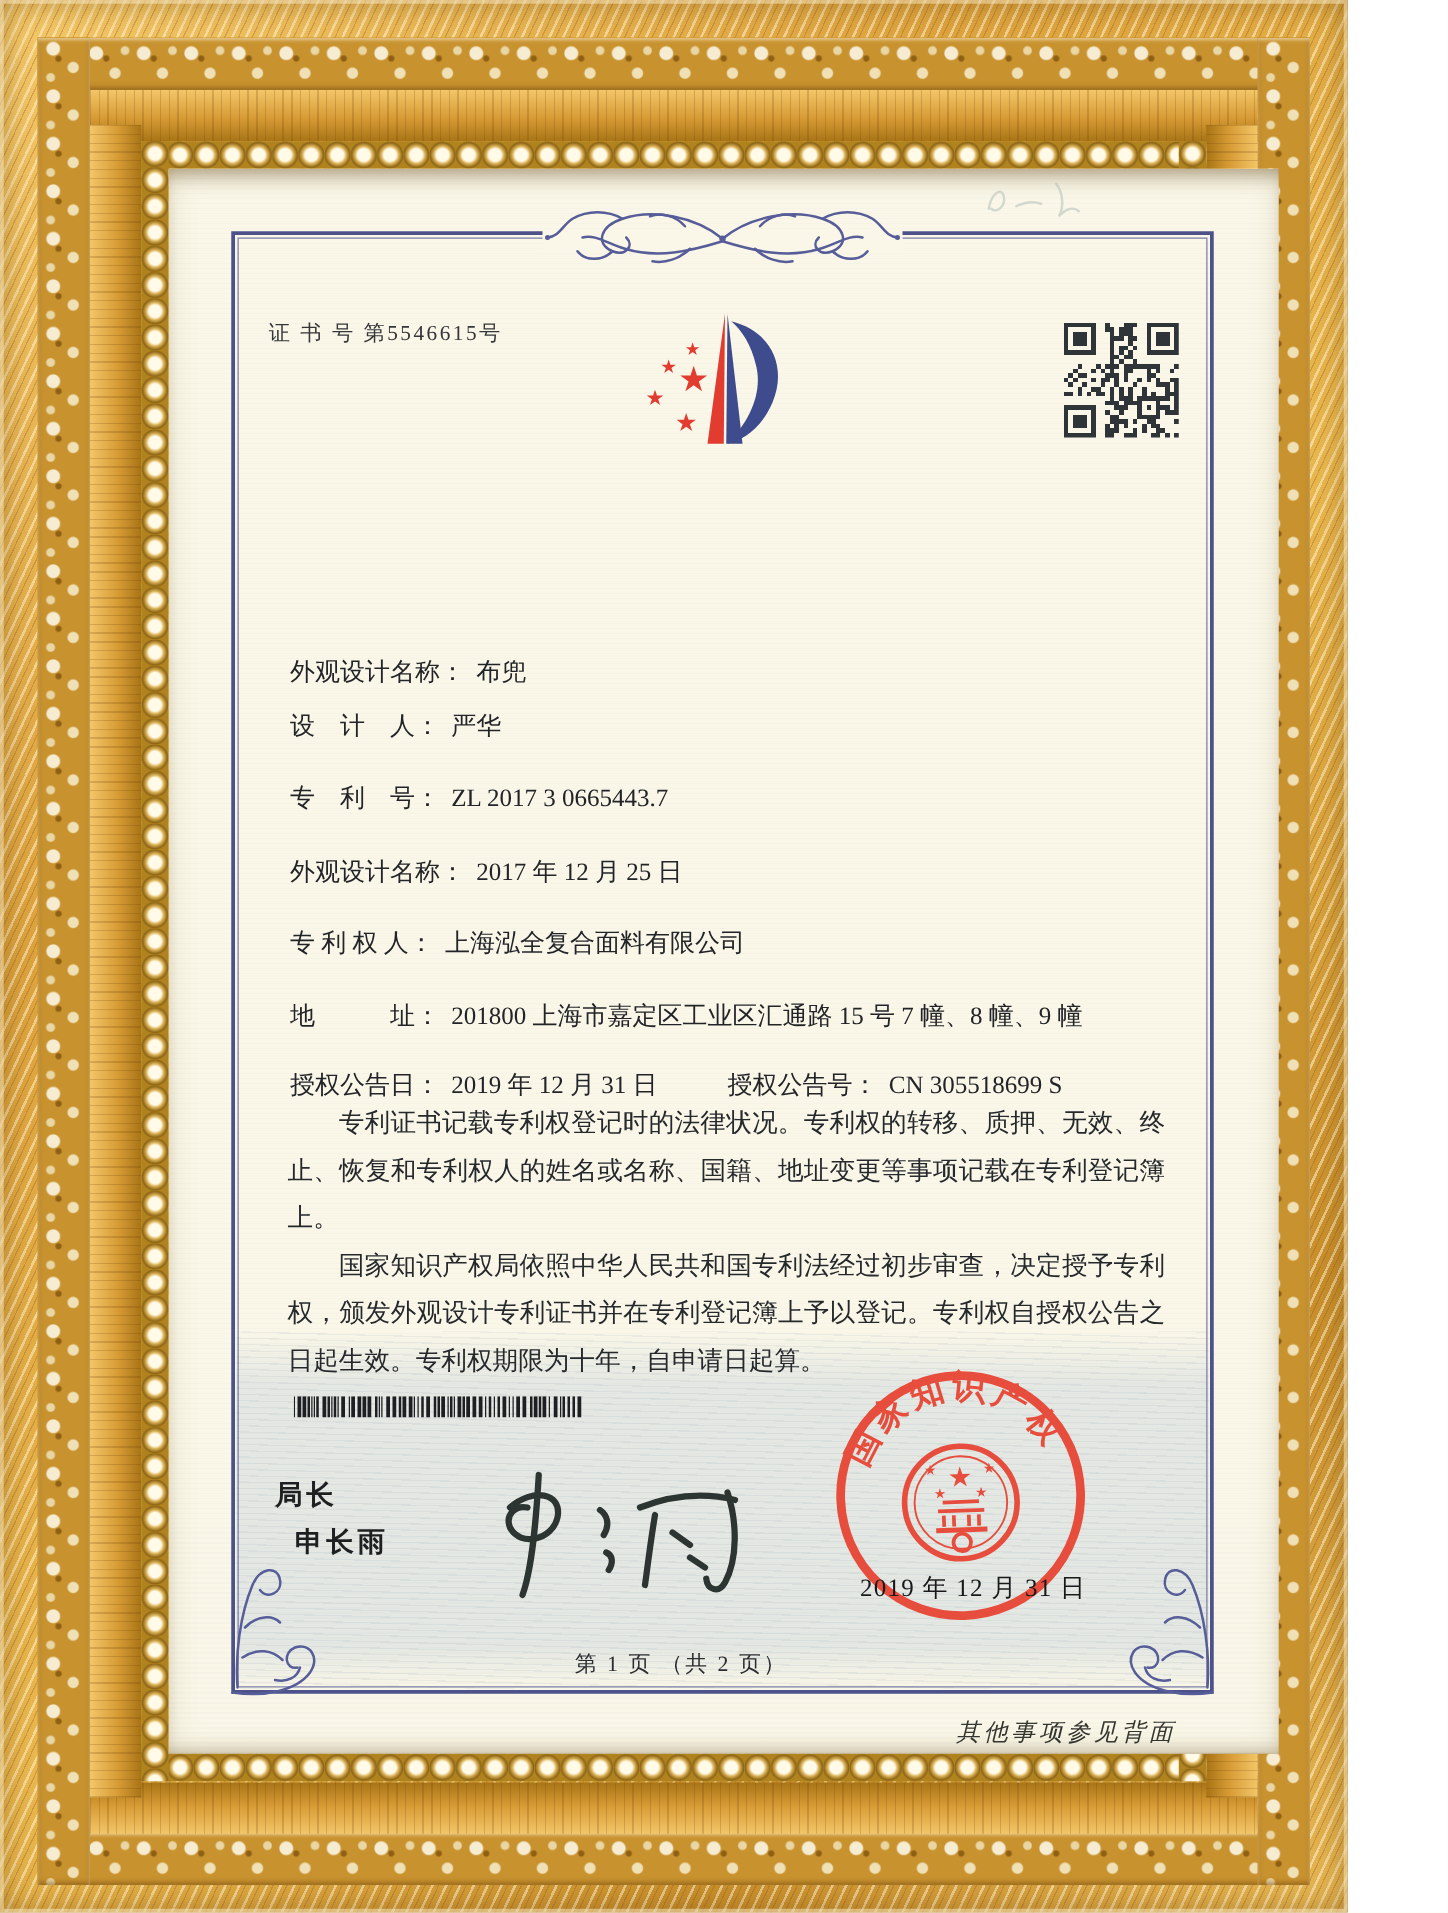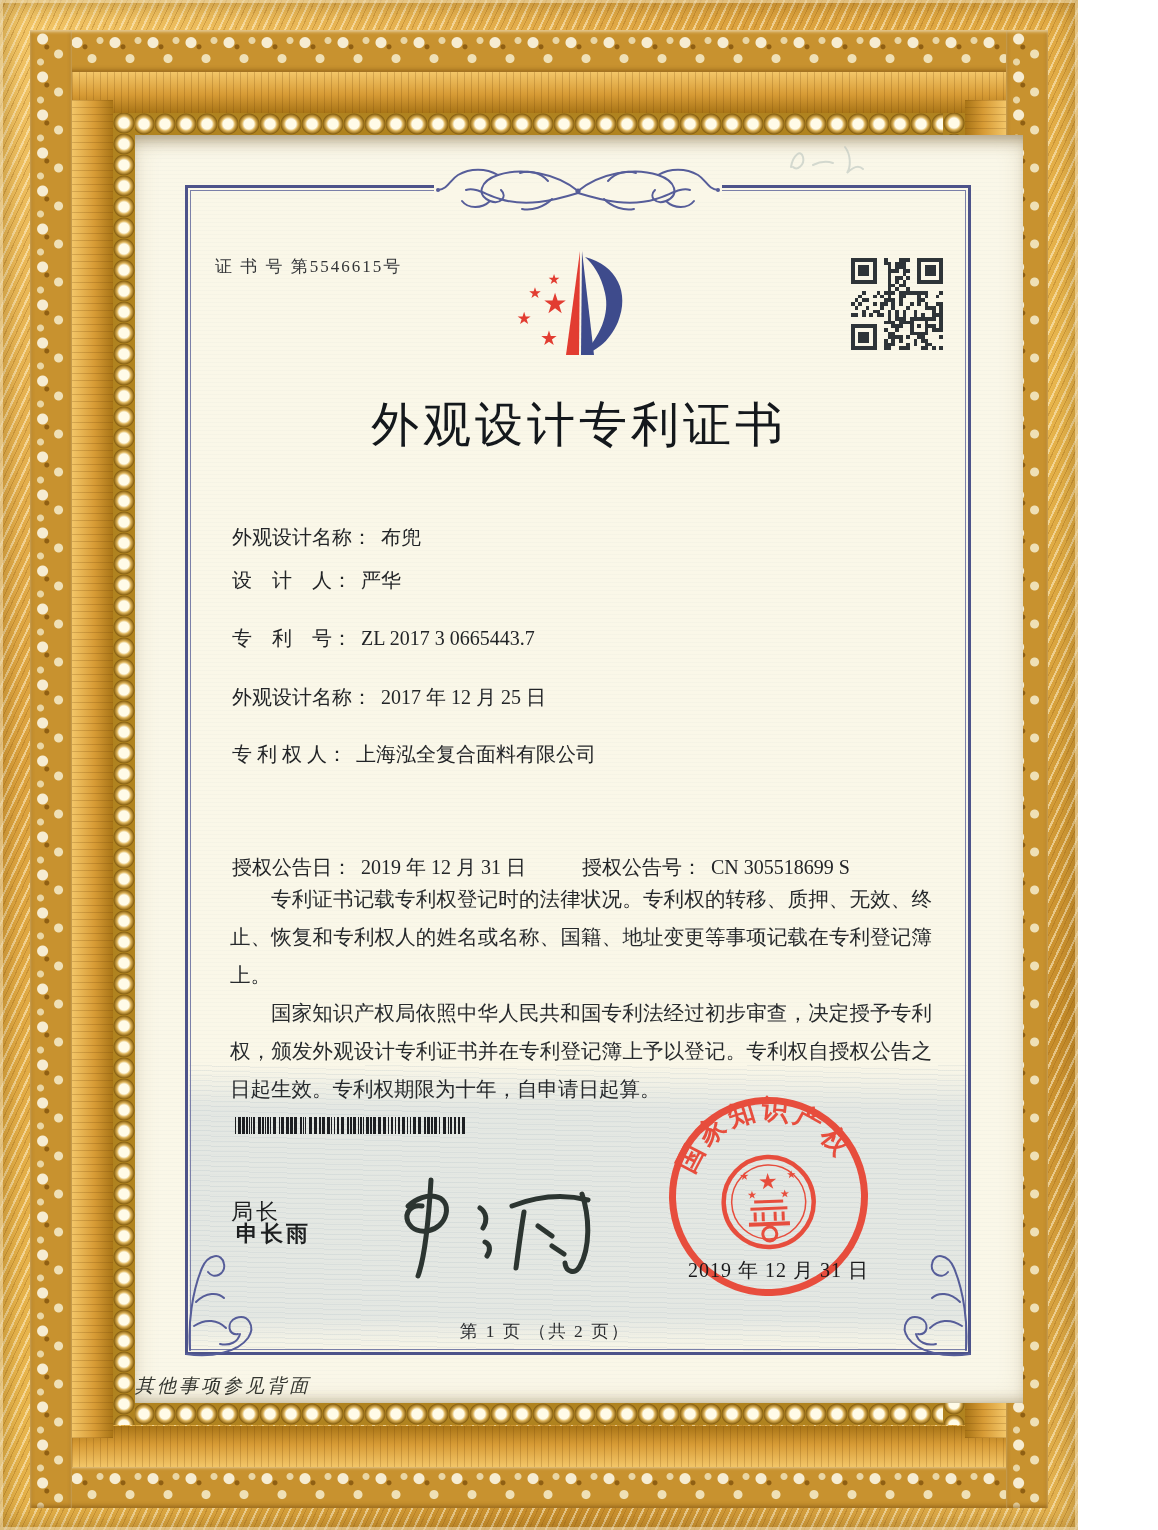--- a/index.html
+++ b/index.html
@@ -79,27 +79,27 @@
   .logo{left:378px;top:110px;}
   .qr{left:716px;top:123px;}
   .scribble{left:648px;top:2px;z-index:5;opacity:.55;}
   .title{left:0;width:888px;top:258px;text-align:center;font-size:48px;letter-spacing:4px;font-weight:500;color:#14181c;}
   .frow{left:97px;font-size:20px;color:#222427;white-space:nowrap;}
   .frow .val{margin-left:9px;}
   .pair2{position:absolute;left:350px;top:0;text-align:center;}
   .body-text{left:95px;top:745px;width:702px;font-size:20.5px;line-height:38px;text-align:justify;color:#26292c;}
   .body-text p{margin:0;text-indent:2em;}
   .barcode{left:100px;top:982px;}
-  .signer-title{left:96px;top:1046px;font-size:22px;font-weight:400;color:#1d1f20;letter-spacing:3px;margin-top:16px;}
+  .signer-title{left:85px;top:1046px;font-size:22px;font-weight:700;color:#1d1f20;letter-spacing:3px;}
   .signer-name{left:101px;top:1084px;font-size:22px;font-weight:600;color:#1d1f20;letter-spacing:3px;}
   .signature{left:243px;top:1033px;}
   .seal{left:531px;top:959px;transform:rotate(-2deg);z-index:4;}
   .seal-date{left:553px;top:1122px;font-size:20px;color:#19191b;letter-spacing:1px;z-index:5;}
   .page-indicator{left:0;width:820px;top:1184px;text-align:center;font-size:17.5px;color:#2b2d30;letter-spacing:2px;}
-  .back-note{left:0;width:806px;top:1238px;text-align:left;font-size:19px;color:#33352f;letter-spacing:3px;font-style:italic;}
+  .back-note{left:0;width:806px;top:1238px;text-align:right;font-size:19px;color:#33352f;letter-spacing:3px;font-style:italic;}
 </style>
 </head>
 <body>
 
 <div class="canvas">
 
   <div class="frame-outer"></div>
   <div class="band carved h top"></div>
   <div class="band carved h bottom"></div>
   <div class="band carved v left"></div>
@@ -357,36 +357,38 @@
             <rect x="20" y="2" width="3" height="3"></rect>
             <rect x="0" y="18" width="7" height="7"></rect>
             <rect x="1" y="19" width="5" height="5" fill="#faf7e8"></rect>
             <rect x="2" y="20" width="3" height="3"></rect>
             <rect x="16" y="16" width="5" height="5"></rect>
             <rect x="17" y="17" width="3" height="3" fill="#faf7e8"></rect>
             <rect x="18" y="18" width="1" height="1"></rect>
           </g>
       </svg>
 
-      <div class="abs title">外观设计专利证书</div>
 
       <div class="abs frow" style="top:389px">
         <span>外观设计名称</span><span>：</span><span class="val">布兜</span>
       </div>
       <div class="abs frow" style="top:432px">
         <span>设　计　人</span><span>：</span><span class="val">严华</span>
       </div>
       <div class="abs frow" style="top:490px">
         <span>专　利　号</span><span>：</span><span class="val">ZL 2017 3 0665443.7</span>
       </div>
       <div class="abs frow" style="top:549px">
         <span>外观设计名称</span><span>：</span><span class="val">2017 年 12 月 25 日</span>
       </div>
       <div class="abs frow" style="top:606px">
         <span>专 利 权 人</span><span>：</span><span class="val">上海泓全复合面料有限公司</span>
+      </div>
+      <div class="abs frow" style="top:664px">
+        <span>地　　　址</span><span>：</span><span class="val">201800 上海市嘉定区工业区汇通路 15 号 7 幢、8 幢、9 幢</span>
       </div>
       <div class="abs frow" style="top:719px">
         <span>授权公告日</span><span>：</span><span class="val">2019 年 12 月 31 日</span>
         <span class="pair2">
           <span>授权公告号</span><span>：</span><span class="val">CN 305518699 S</span>
         </span>
       </div>
 
       <div class="abs body-text">
         <p>专利证书记载专利权登记时的法律状况。专利权的转移、质押、无效、终止、恢复和专利权人的姓名或名称、国籍、地址变更等事项记载在专利登记簿上。</p>

